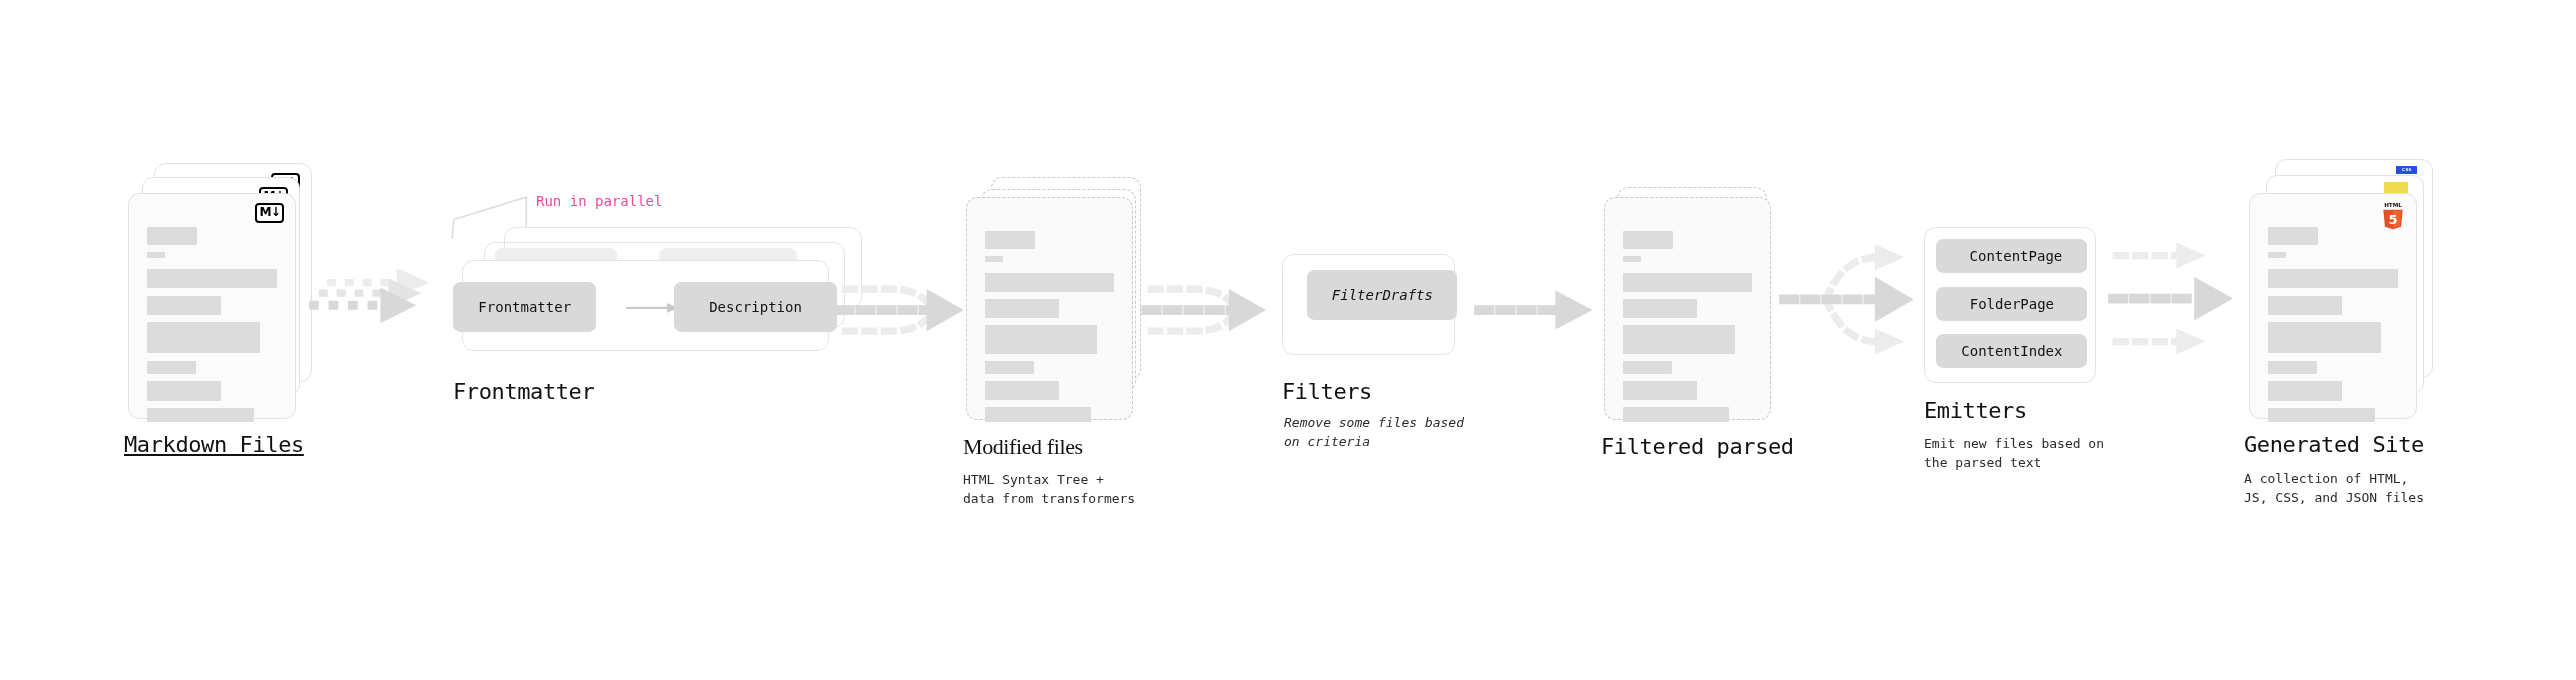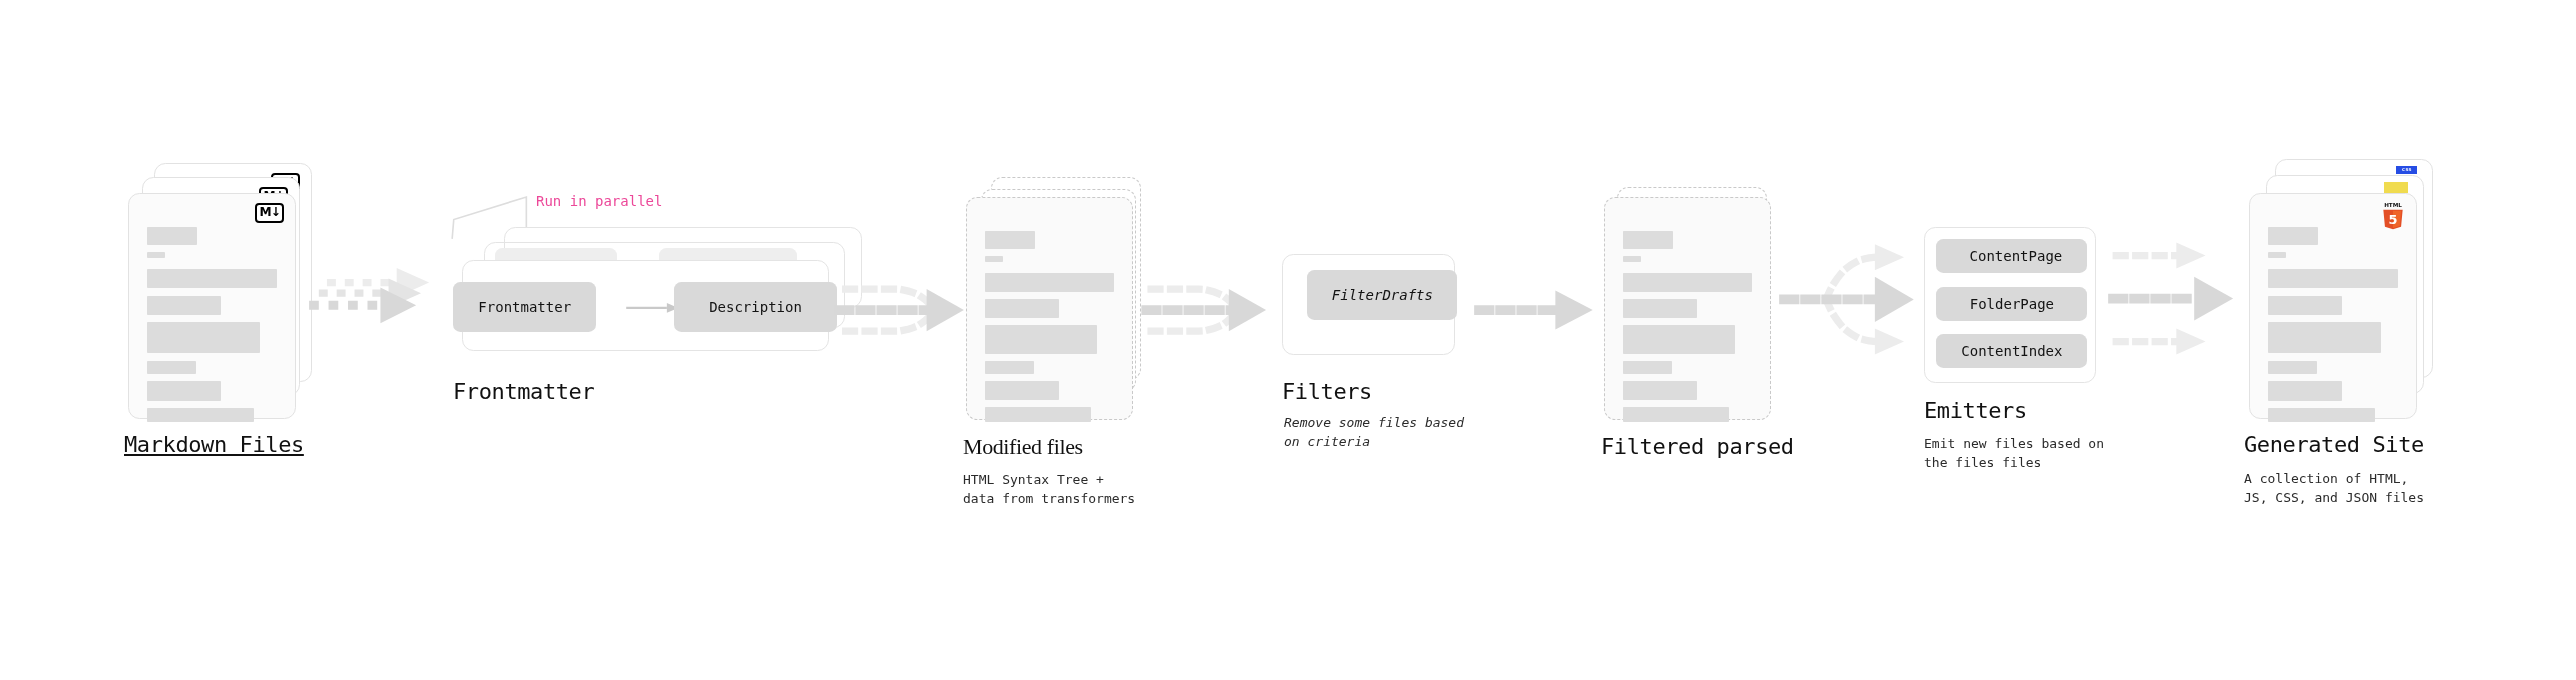--- a/index.html
+++ b/index.html
@@ -314,21 +314,21 @@
     </g>
   </svg>
 
   <div class="group solidbg" style="left:1924px;top:227px;width:172px;height:156px;">
     <div class="chip" style="left:11.4px;top:11.4px;width:151px;height:34px;padding-left:8px;">ContentPage</div>
     <div class="chip" style="left:11.4px;top:59px;width:151px;height:34px;">FolderPage</div>
     <div class="chip" style="left:11.4px;top:106px;width:151px;height:34px;">ContentIndex</div>
   </div>
   <div class="title" style="left:1924px;top:398px;">Emitters</div>
   <div class="subtitle" style="left:1924px;top:435px;">Emit new files based on
-the files files</div>
+the parsed text</div>
 
   <svg style="left:2113px;top:236px;width:138px;height:130px;" viewBox="0 0 170 160" width="138" height="130">
     <g stroke="#ececec" stroke-width="9" stroke-dasharray="11 13" stroke-linecap="square" fill="#ececec">
       <line x1="4" y1="24" x2="82" y2="24"></line>
       <polygon points="78,8 114,24 78,40" stroke="none"></polygon>
       <line x1="4" y1="130" x2="82" y2="130"></line>
       <polygon points="78,114 114,130 78,146" stroke="none"></polygon>
     </g>
     <g stroke="#d8d8d8" stroke-width="12" stroke-dasharray="13 13" stroke-linecap="square" fill="#d8d8d8">
       <line x1="0" y1="77" x2="104" y2="77"></line>

